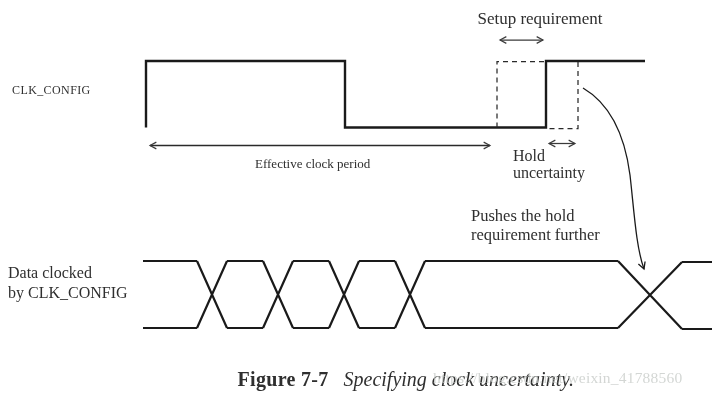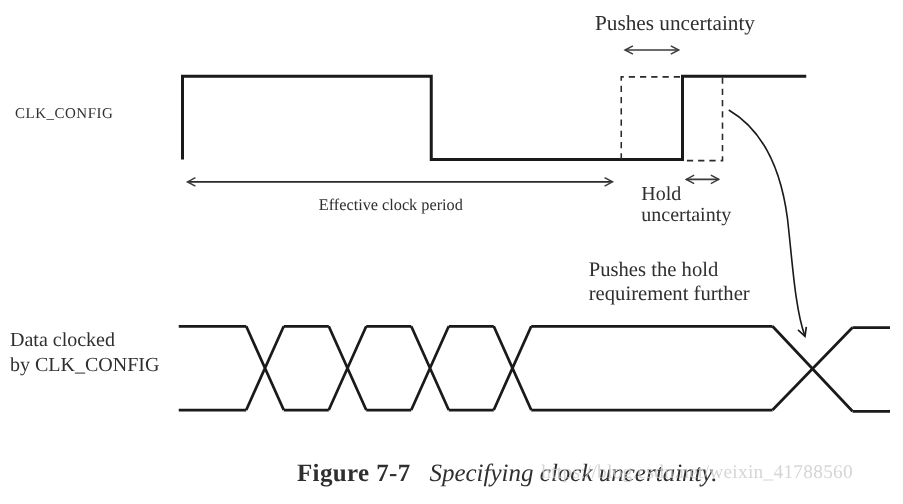--- a/index.html
+++ b/index.html
@@ -60,21 +60,21 @@
 
     <path d="M197,261 L227,328 M227,261 L197,328
              M263,261 L293,328 M293,261 L263,328
              M329,261 L359,328 M359,261 L329,328
              M395,261 L425,328 M425,261 L395,328
              M618,261 L682,329 M618,328 L682,262" fill="none" stroke="#1a1a1a" stroke-width="2.2"></path>
   </svg>
 
   <div class="lbl lbl-clk">CLK_CONFIG</div>
 
-  <div class="lbl lbl-setup">Pushes uncertainty</div>
+  <div class="lbl lbl-setup">Setup requirement</div>
 
   <div class="lbl lbl-period">Effective clock period</div>
 
   <div class="lbl lbl-hold">Hold
 uncertainty</div>
 
   <div class="lbl lbl-pushes">Pushes the hold
 requirement further</div>
 
   <div class="lbl lbl-data">Data clocked

